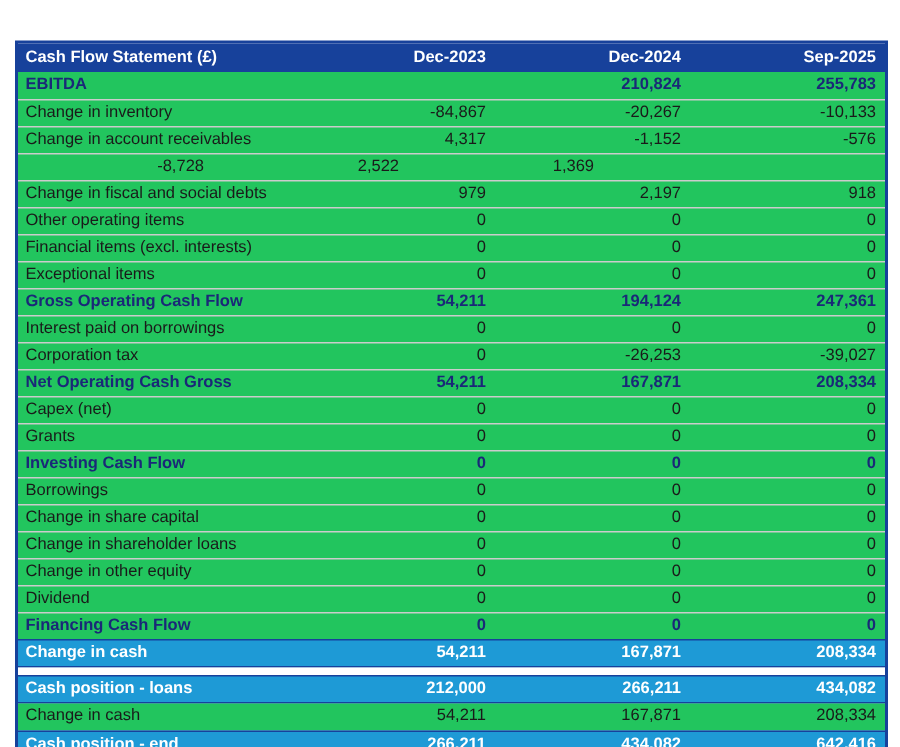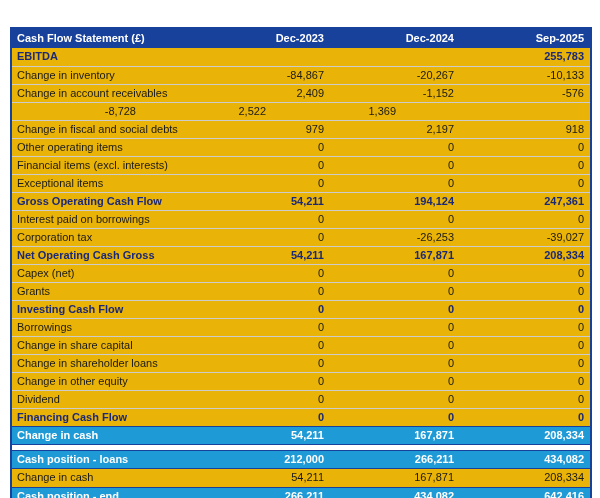--- a/index.html
+++ b/index.html
@@ -26,21 +26,21 @@
     height: 19px;
     line-height: 19px;
   }
   .row {
     display: flex;
     height: 18px;
     line-height: 17px;
     font-size: 11px;
     color: #1a1a1a;
     border-top: 1px solid #cccccc;
-    background: #eab308;
+    background: #22c55e;
   }
   .row.first, .row.no-top { border-top: none; }
   .row.section {
     font-weight: bold;
     color: #1A2878;
   }
   .row.highlight {
     background: #1E9AD6;
     color: #ffffff;
     font-weight: bold;
@@ -63,31 +63,32 @@
 <div class="cashflow-table">
   <div class="header">
     <div class="cell label">Cash Flow Statement (£)</div>
     <div class="cell num">Dec-2023</div>
     <div class="cell num">Dec-2024</div>
     <div class="cell num">Sep-2025</div>
   </div>
   <div id="table-body">
       <div class="row section first">
         <div class="cell label">EBITDA</div>
+        <div class="cell num">210,824</div>
         <div class="cell num">255,783</div>
       </div>
       <div class="row normal">
         <div class="cell label">Change in inventory</div>
         <div class="cell num">-84,867</div>
         <div class="cell num">-20,267</div>
         <div class="cell num">-10,133</div>
       </div>
       <div class="row normal">
         <div class="cell label">Change in account receivables</div>
-        <div class="cell num">2,409</div>
+        <div class="cell num">4,317</div>
         <div class="cell num">-1,152</div>
         <div class="cell num">-576</div>
       </div>
       <div class="row normal">
         <div class="cell num">-8,728</div>
         <div class="cell num">2,522</div>
         <div class="cell num">1,369</div>
       </div>
       <div class="row normal">
         <div class="cell label">Change in fiscal and social debts</div>

